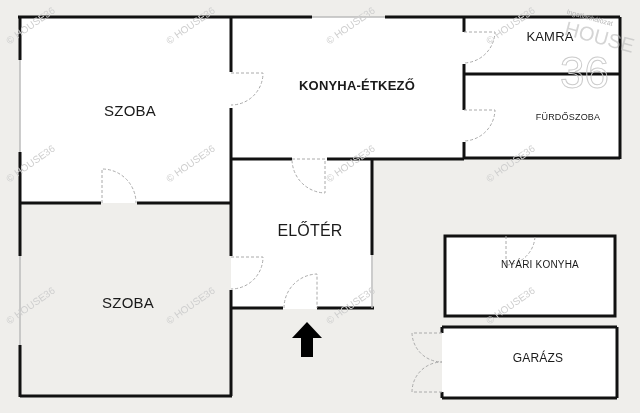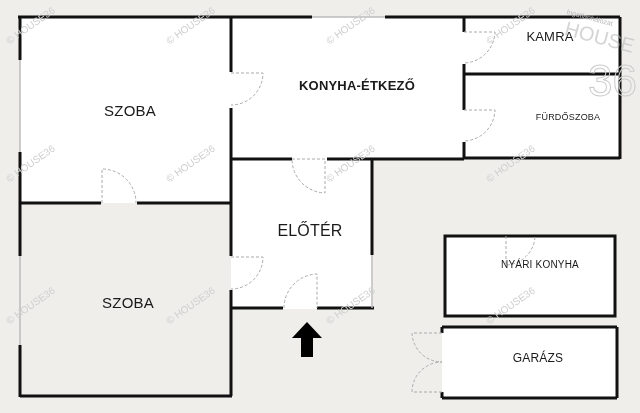--- a/index.html
+++ b/index.html
@@ -109,15 +109,15 @@
   <div class="wm" style="left:322px;top:158px;">© HOUSE36</div>
   <div class="wm" style="left:482px;top:158px;">© HOUSE36</div>
   <div class="wm" style="left:2px;top:300px;">© HOUSE36</div>
   <div class="wm" style="left:162px;top:300px;">© HOUSE36</div>
   <div class="wm" style="left:322px;top:300px;">© HOUSE36</div>
   <div class="wm" style="left:482px;top:300px;">© HOUSE36</div>
 
   <div class="logo">
     <div style="position:absolute;left:6px;top:4px;font-size:7px;transform:rotate(15deg);">Ingatlanhálózat</div>
     <div style="position:absolute;left:4px;top:16px;font-size:20px;transform:rotate(15deg);opacity:.6;">HOUSE</div>
-    <div style="position:absolute;left:0px;top:46px;font-size:44px;color:transparent;margin-left:28px;-webkit-text-stroke:1px #ccc;">36</div>
+    <div style="position:absolute;left:0px;top:38px;font-size:44px;color:transparent;-webkit-text-stroke:1px #ccc;">36</div>
   </div>
 </div>
 
 </body></html>

